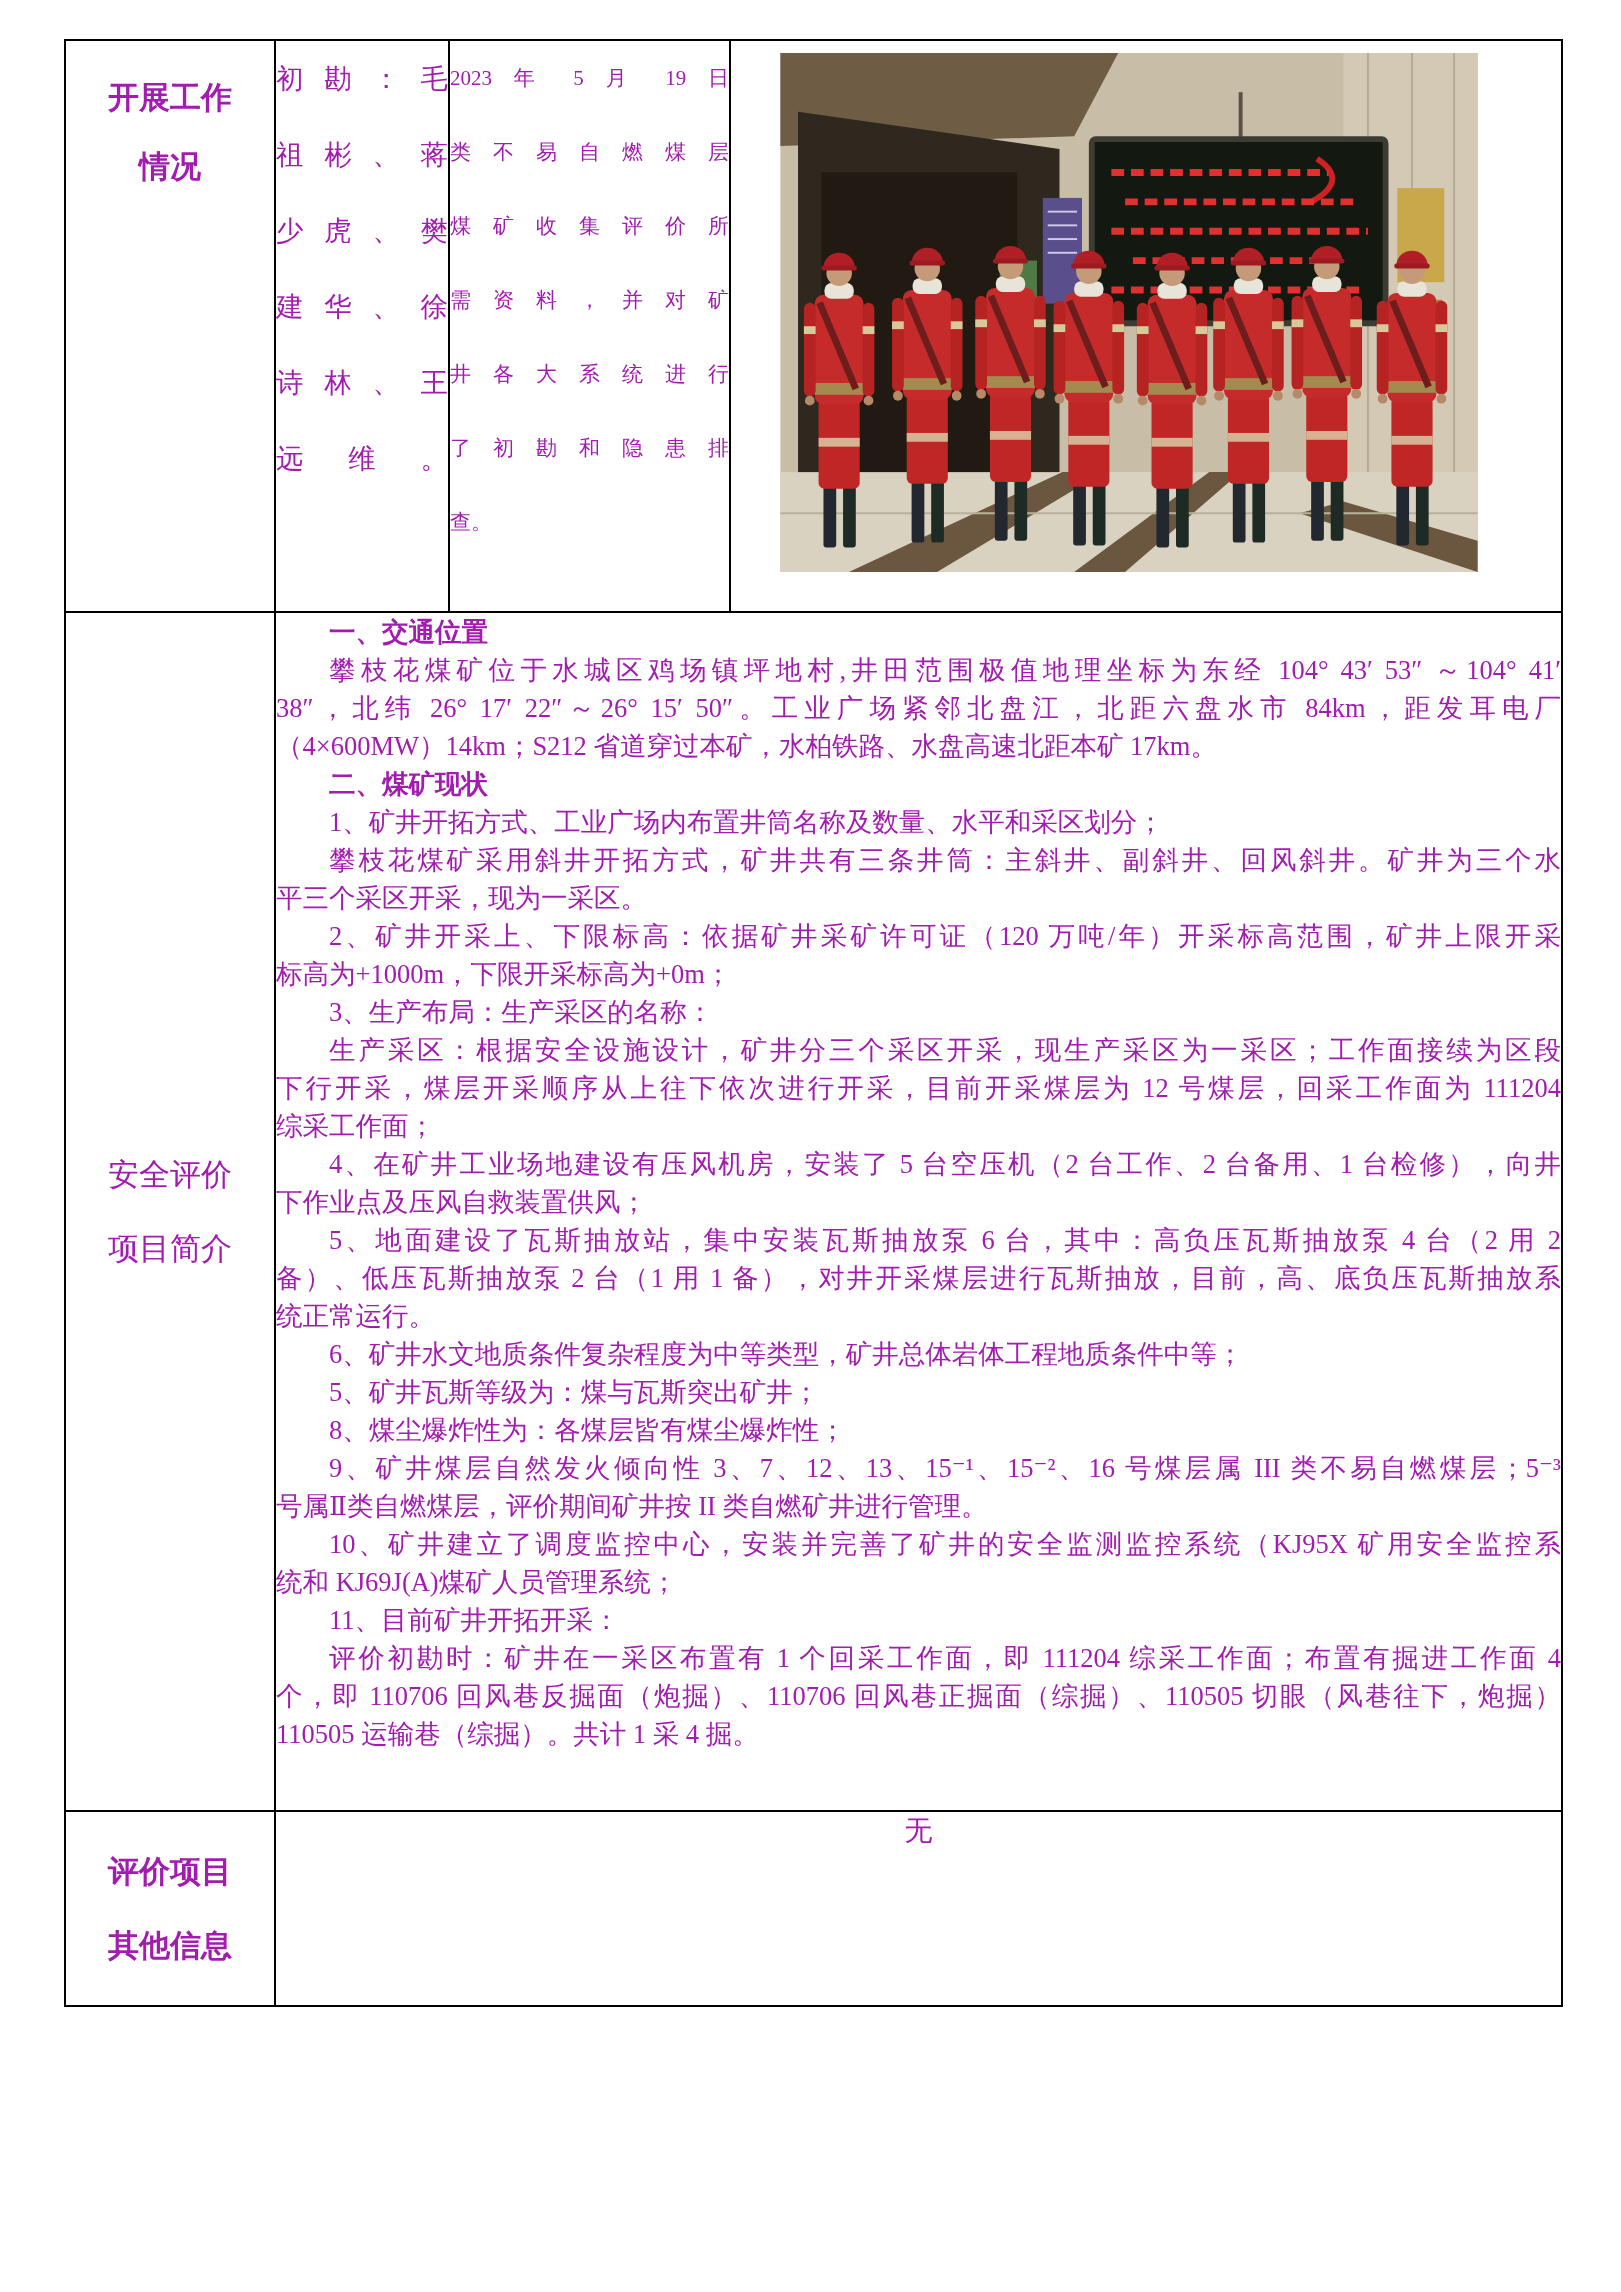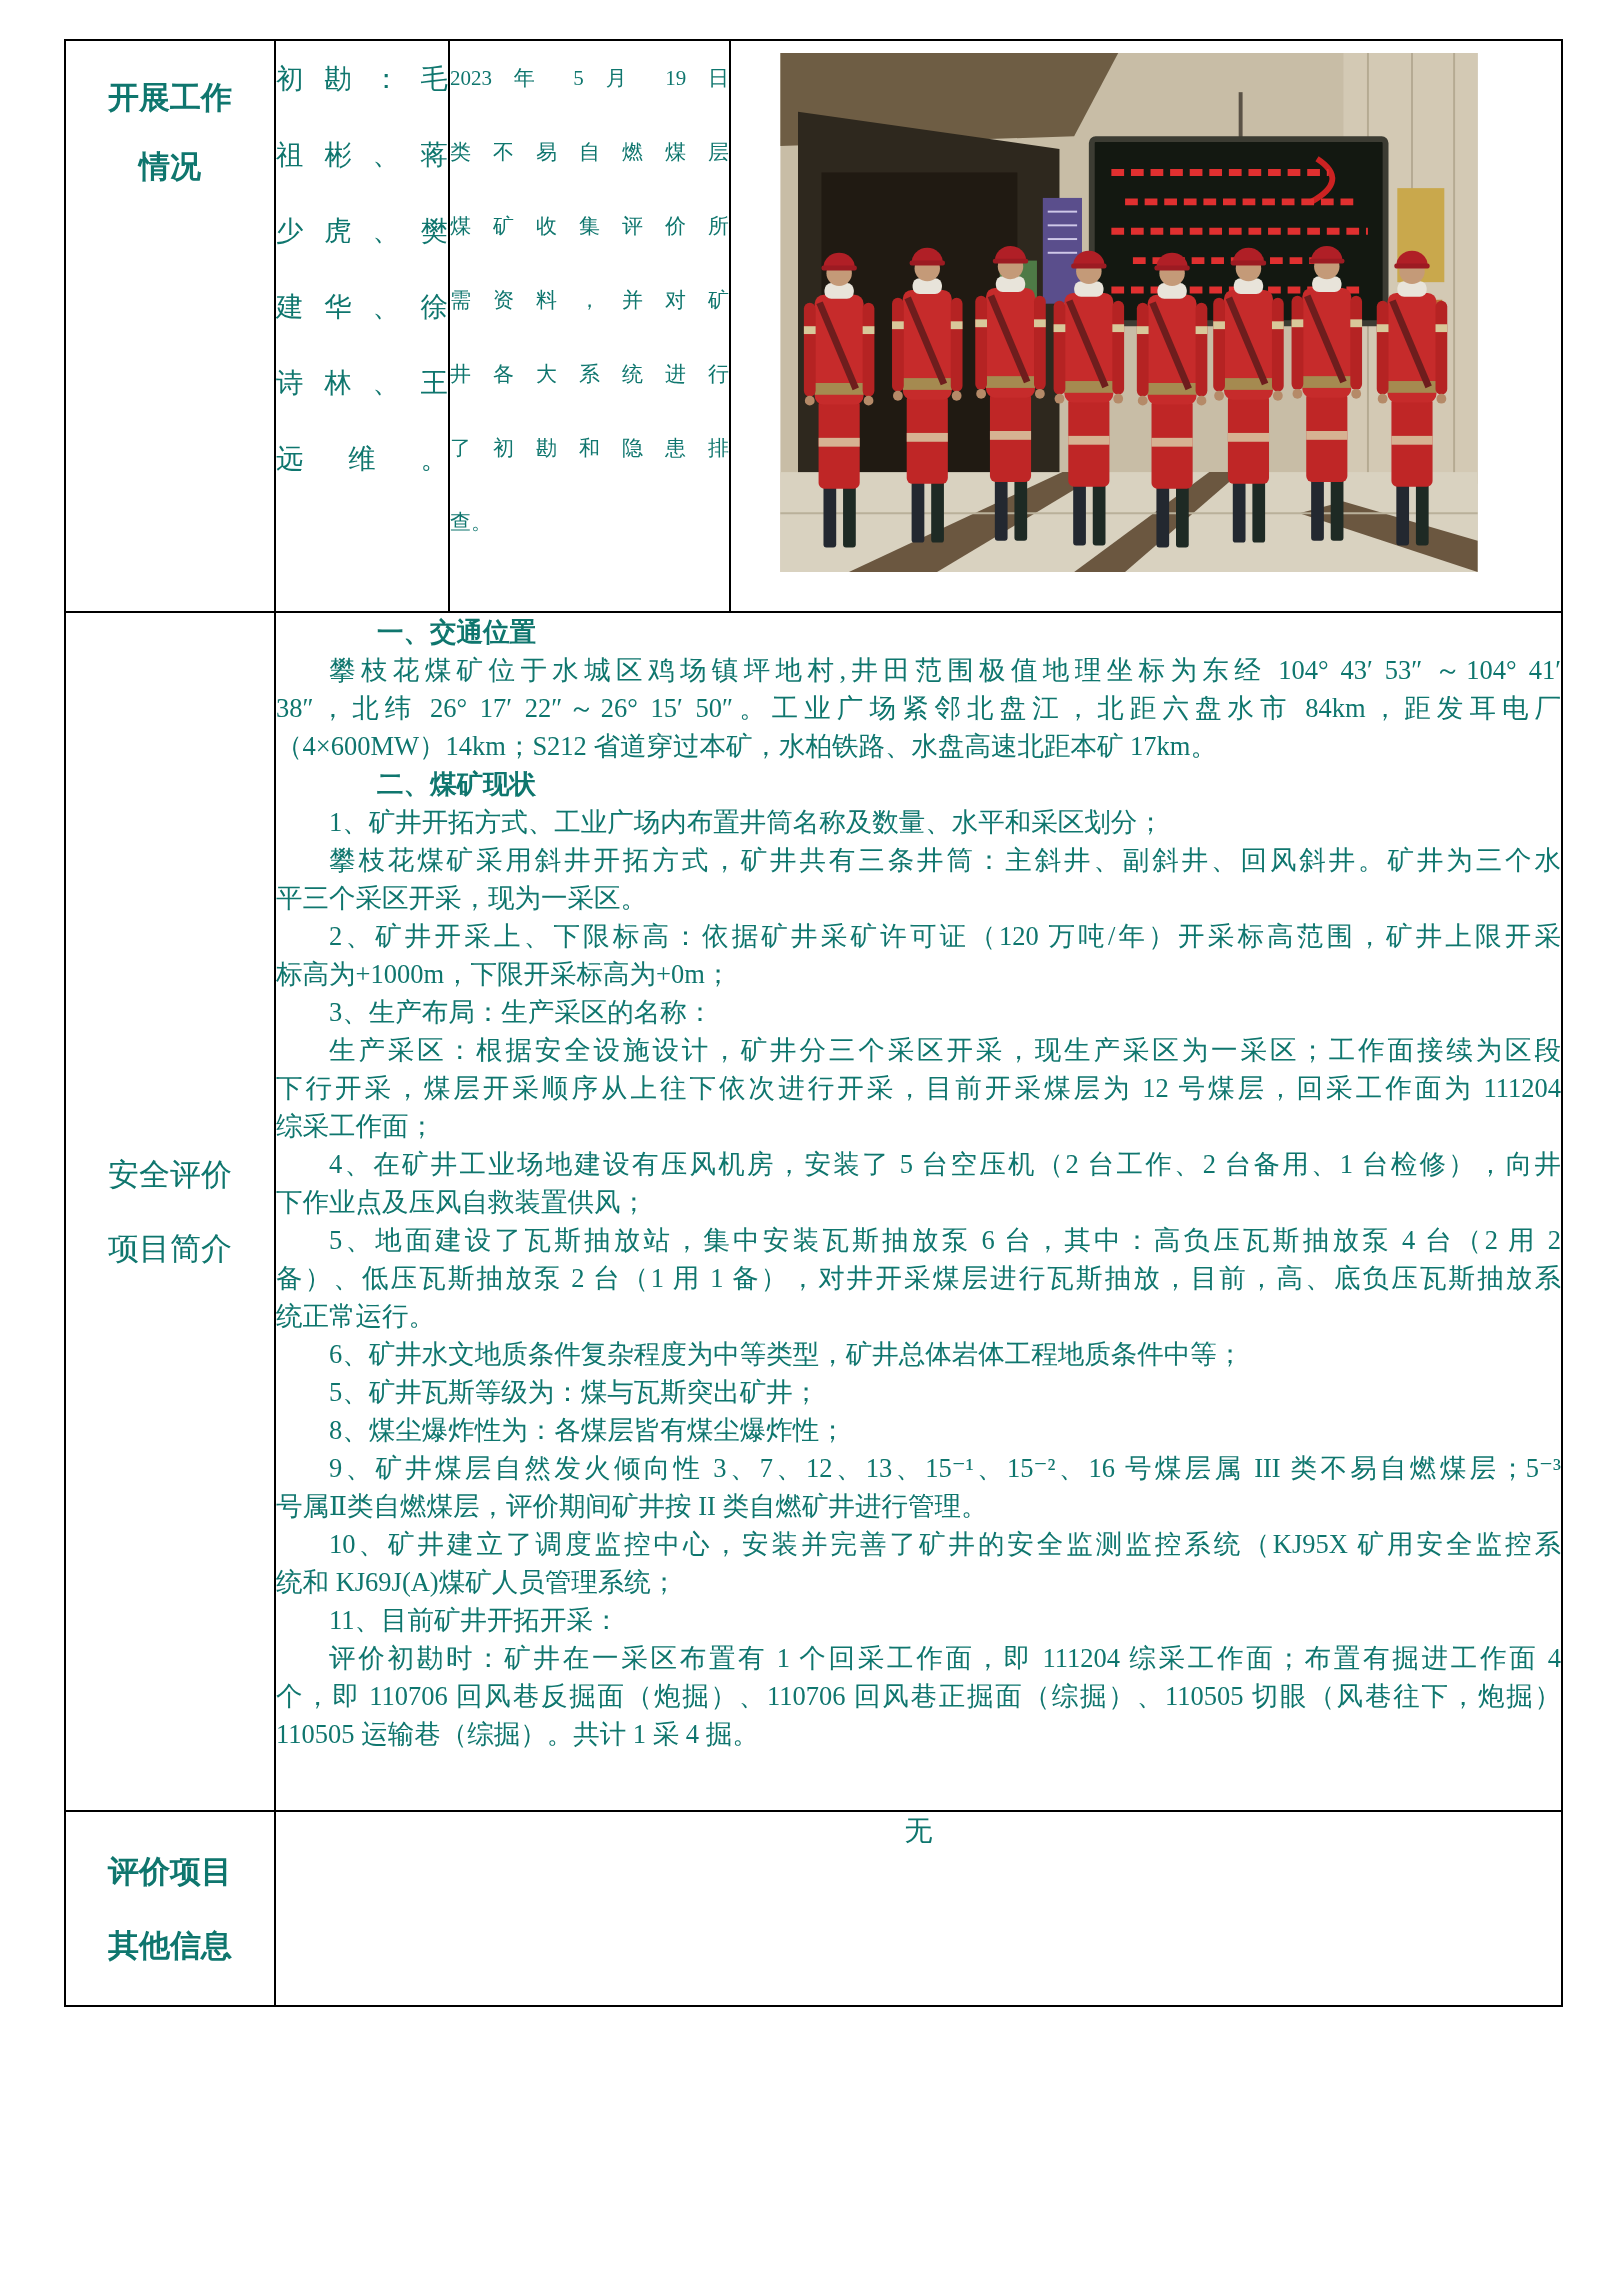--- a/index.html
+++ b/index.html
@@ -1,21 +1,21 @@
 <!DOCTYPE html>
 <html><head>
 <meta charset="utf-8">
 <style>
   html,body{margin:0;padding:0;background:#ffffff;}
   .page{
     position:relative;
     width:1621px;height:2293px;
     background:#ffffff;
     font-family:"Liberation Serif","DejaVu Serif",serif;
-    color:#0f766e;
+    color:#a21caf;
   }
   table.doc{
     position:absolute;left:64px;top:39px;
     width:1498px;
     border-collapse:collapse;table-layout:fixed;
   }
   table.doc td{
     border:2.9px solid #000;
     vertical-align:top;
     padding:0;
@@ -44,21 +44,21 @@
 
   
   .bodycell{padding:15.7px 9.8px 0 11.8px;}
   .bl{
     font-size:26.5px;
     line-height:38px;
     white-space:normal;
   }
   .bl.j{text-align:justify;text-align-last:justify;}
   .bl.ind{text-indent:2em;}
-  .bl.head{font-weight:bold;margin-left:48px;}
+  .bl.head{font-weight:bold;}
 
   
   .nonecell{vertical-align:middle;text-align:center;font-size:28px;}
 
   
   .photowrap{padding:11.8px 0 0 49px;}
   svg{display:block;}
 </style>
 </head>
 <body>

